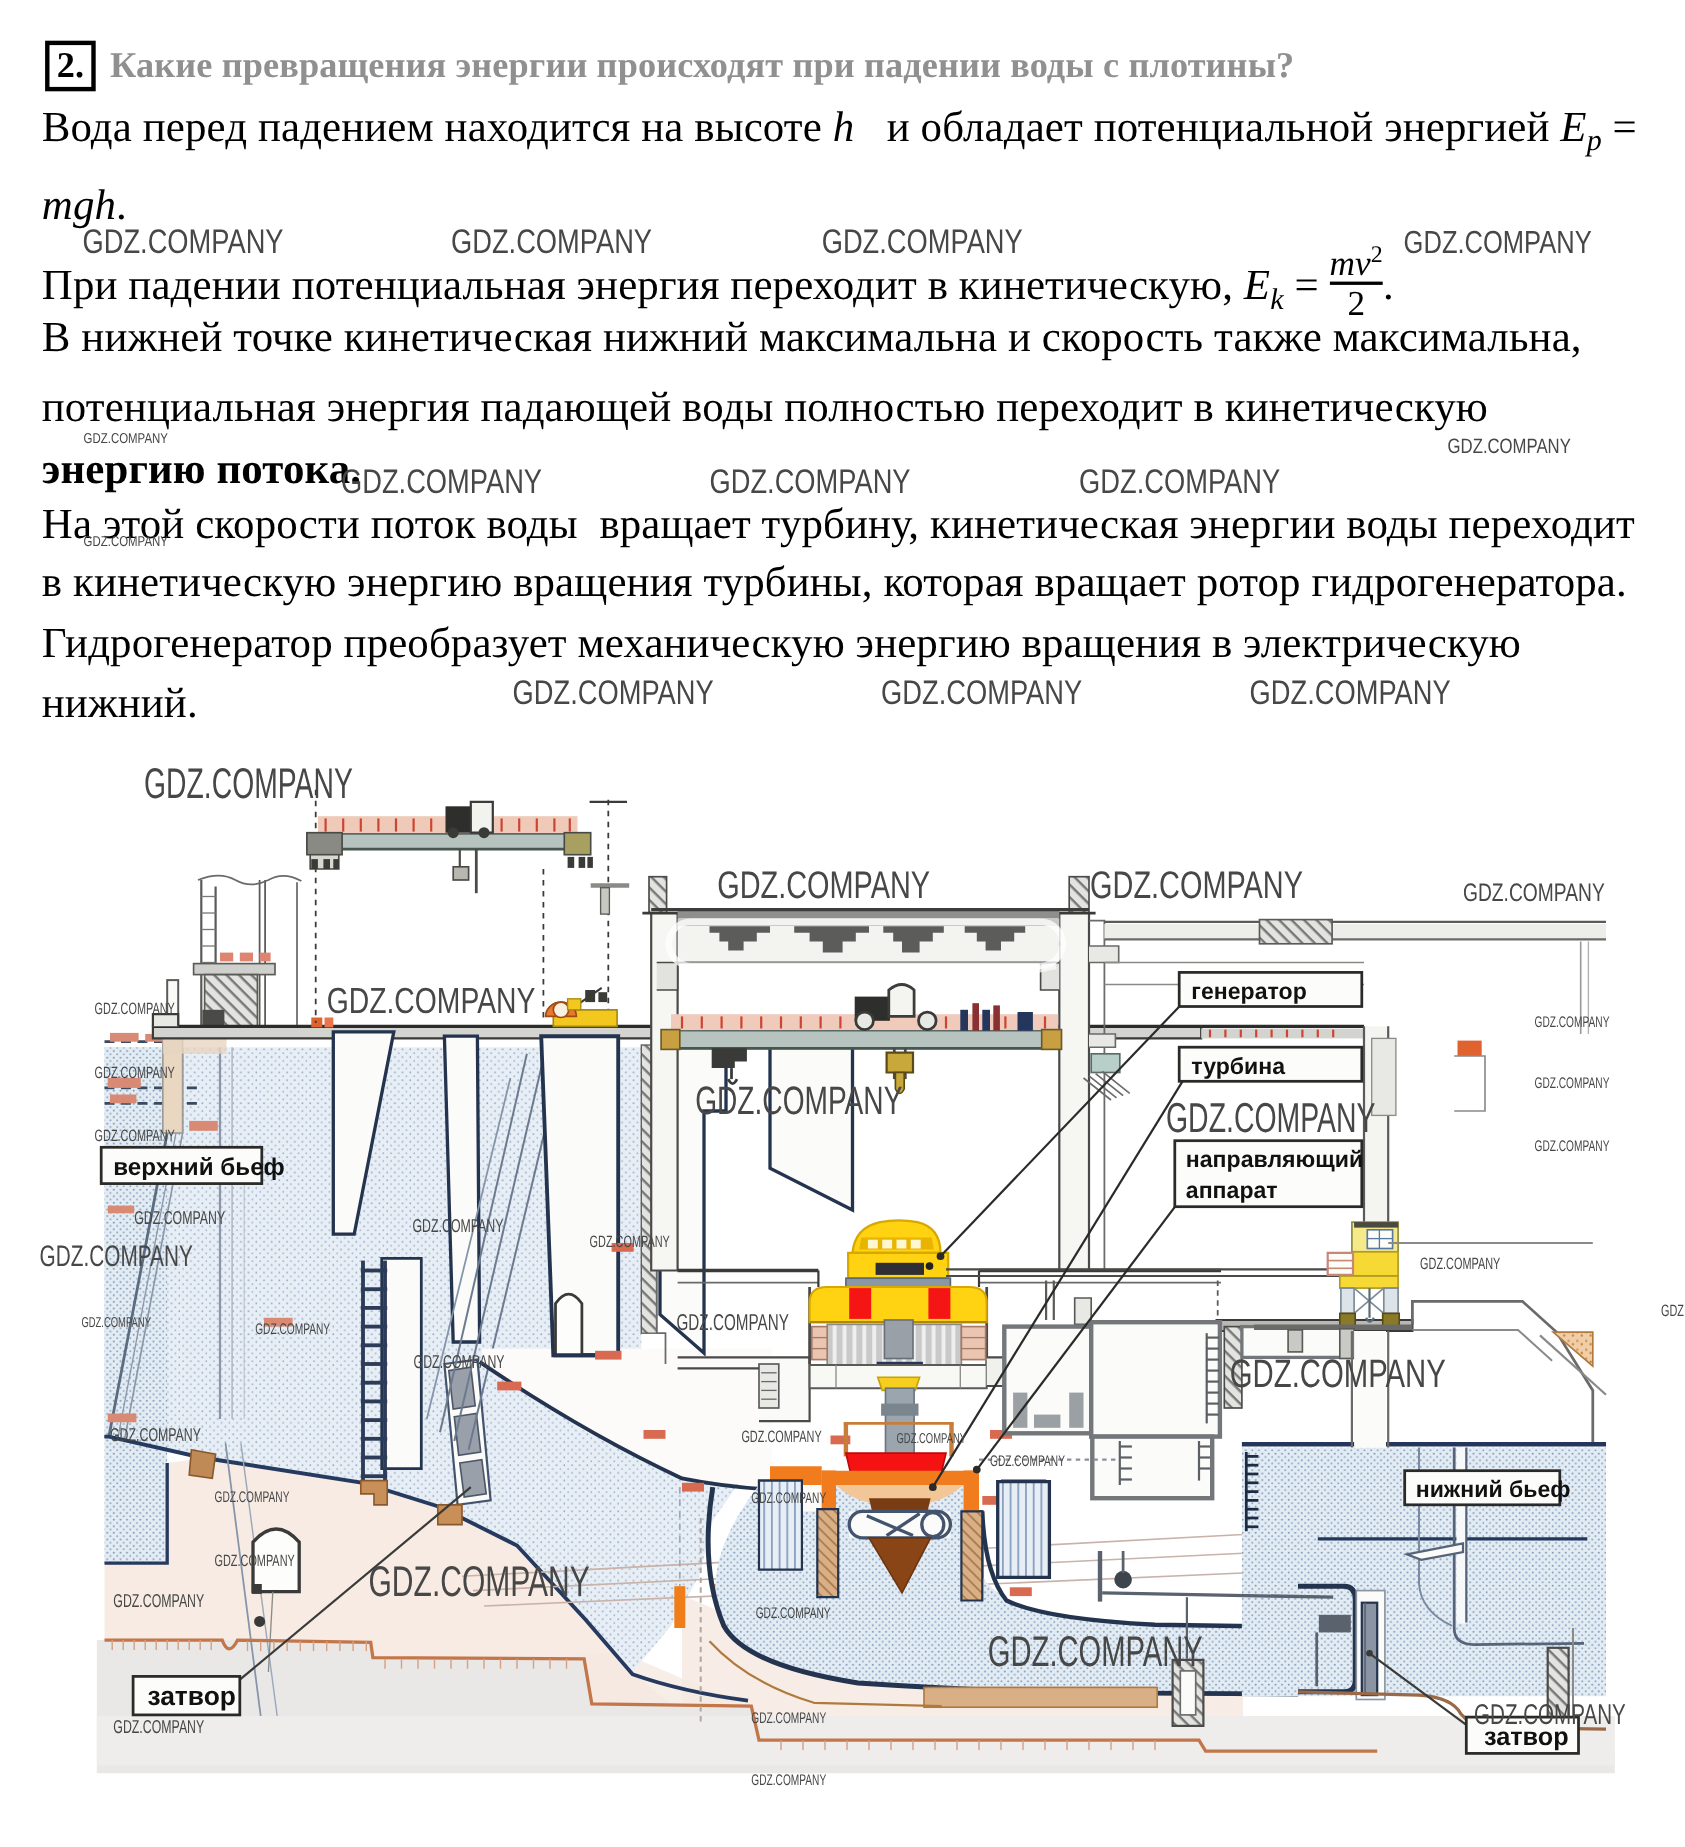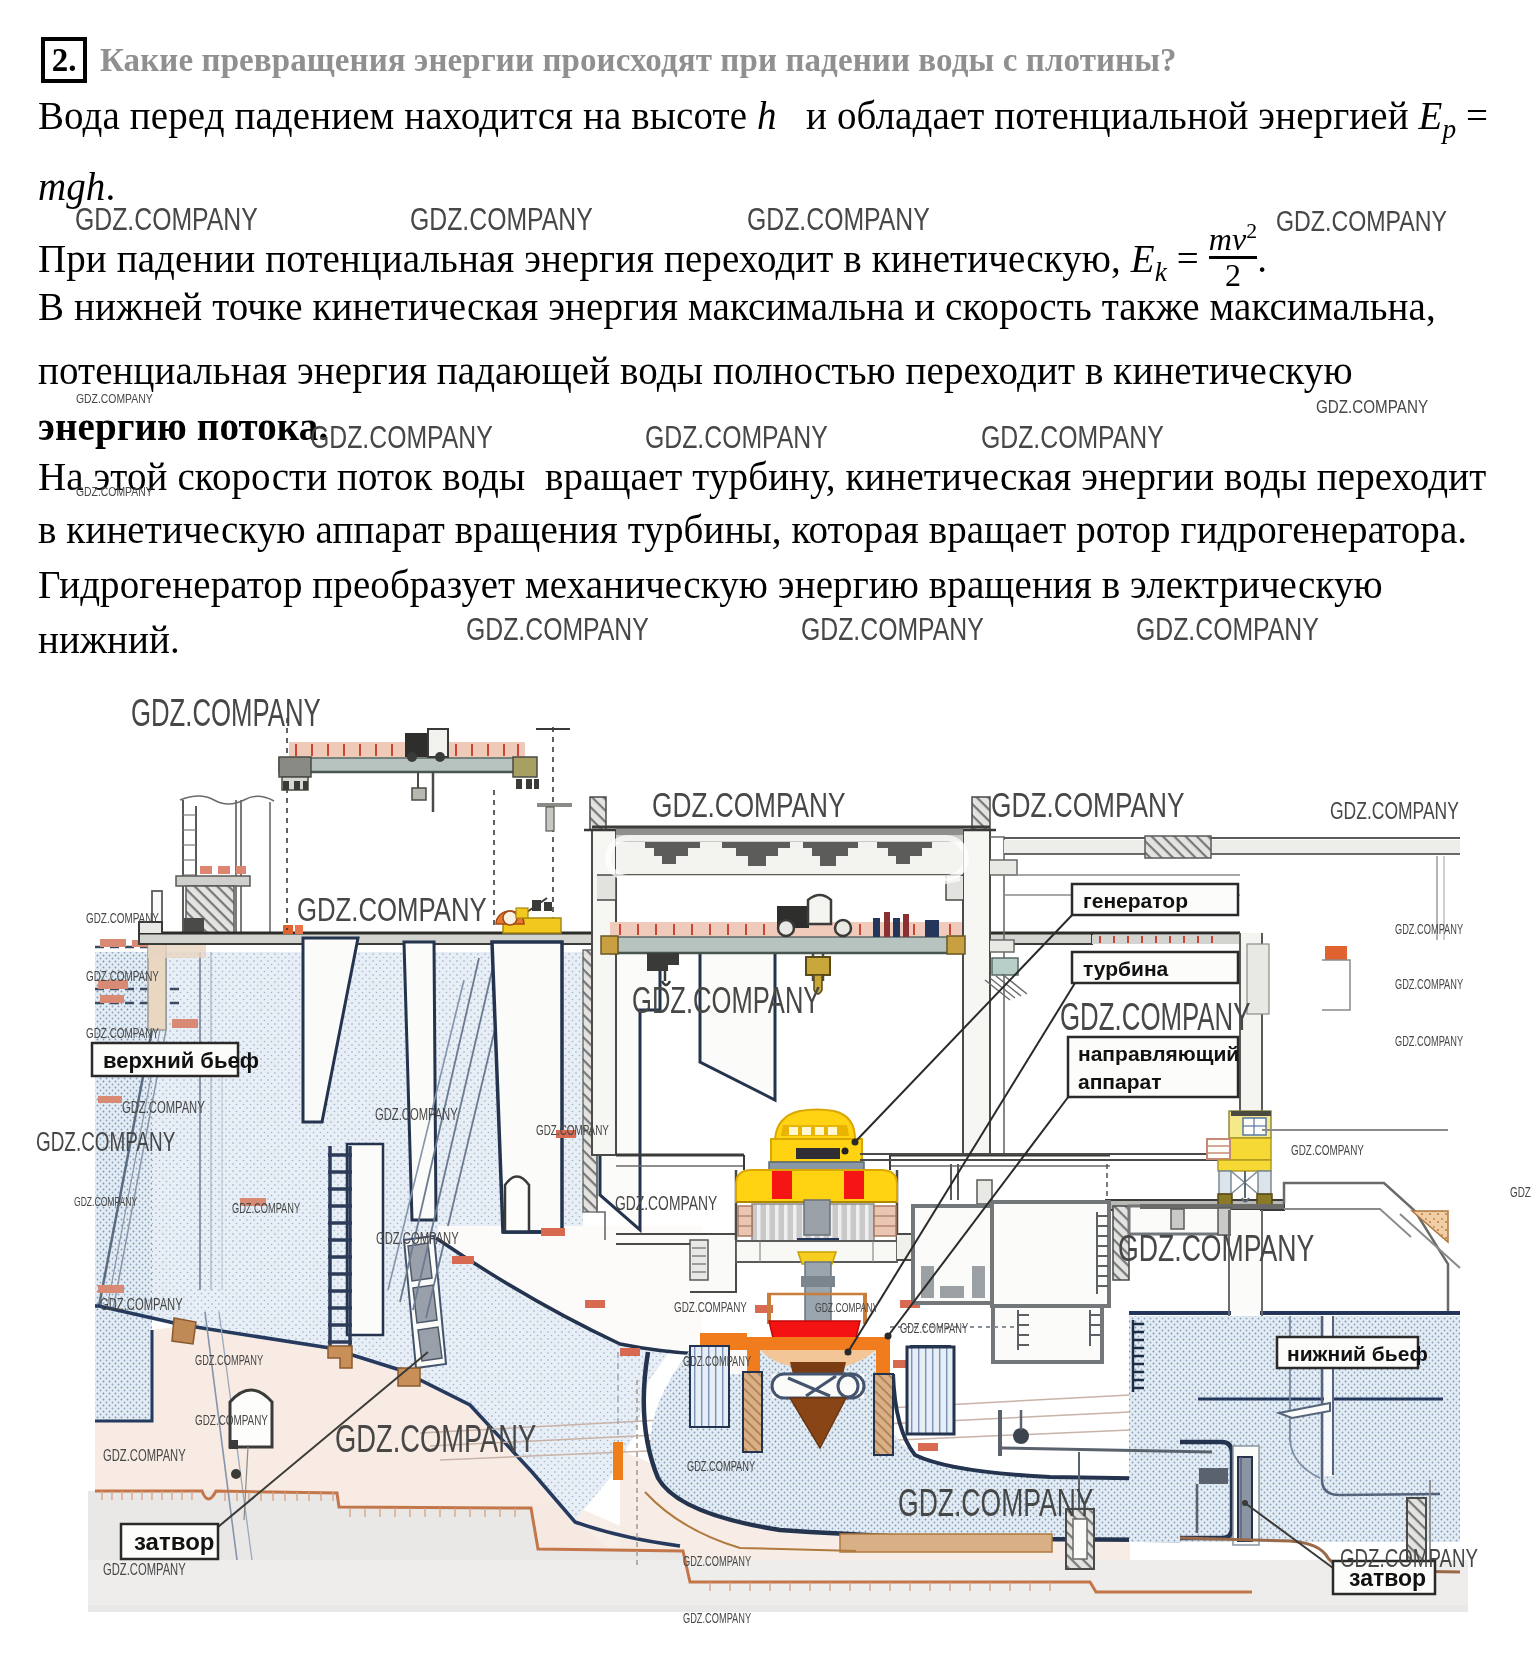--- a/index.html
+++ b/index.html
@@ -15,29 +15,29 @@
 <div style="position:absolute;left:41px;top:37px;width:38px;height:38px;border:4px solid #000;font-weight:bold;font-size:33px;text-align:center;line-height:38px;">2.</div>
 
 <div class="ln gray" style="left:100px;top:42px;font-size:33px;font-weight:bold;">Какие превращения энергии происходят при падении воды с плотины?</div>
 
 <div class="ln" style="left:38px;top:93px;">Вода перед падением находится на высоте <i class="m">h</i>&nbsp;&nbsp; и обладает потенциальной энергией <i class="m">E<sub style="font-size:70%">p</sub></i> =</div>
 
 <div class="ln" style="left:38px;top:164px;"><i class="m">mgh</i>.</div>
 
 <div class="ln" style="left:38px;top:220px;">При падении потенциальная энергия переходит в кинетическую, <i class="m">E<sub style="font-size:70%">k</sub></i> = <span style="display:inline-block;vertical-align:-14px;text-align:center;font-size:32px;line-height:1.05;"><i class="m">mv</i><sup style="font-size:68%">2</sup><span style="display:block;border-top:3px solid #000;padding:0 4px;">2</span></span>.</div>
 
-<div class="ln" style="left:38px;top:284px;">В нижней точке кинетическая энергия максимальна и скорость также максимальна,</div>
+<div class="ln" style="left:38px;top:284px;">В нижней точке кинетическая нижний максимальна и скорость также максимальна,</div>
 
 <div class="ln" style="left:38px;top:348px;">потенциальная энергия падающей воды полностью переходит в кинетическую</div>
 
 <div class="ln" style="left:38px;top:404px;font-weight:bold;">энергию потока.</div>
 
 <div class="ln" style="left:38px;top:454px;">На этой скорости поток воды&nbsp; вращает турбину, кинетическая энергии воды переходит</div>
 
-<div class="ln" style="left:38px;top:507px;">в кинетическую аппарат вращения турбины, которая вращает ротор гидрогенератора.</div>
+<div class="ln" style="left:38px;top:507px;">в кинетическую энергию вращения турбины, которая вращает ротор гидрогенератора.</div>
 
 <div class="ln" style="left:38px;top:562px;">Гидрогенератор преобразует механическую энергию вращения в электрическую</div>
 
 <div class="ln" style="left:38px;top:617px;">нижний.</div>
 
 <div class="wm" style="left:75px;top:202px;font-size:31px;transform:scaleX(0.80);">GDZ.COMPANY</div>
 
 <div class="wm" style="left:410px;top:202px;font-size:31px;transform:scaleX(0.80);">GDZ.COMPANY</div>
 
 <div class="wm" style="left:747px;top:202px;font-size:31px;transform:scaleX(0.80);">GDZ.COMPANY</div>

